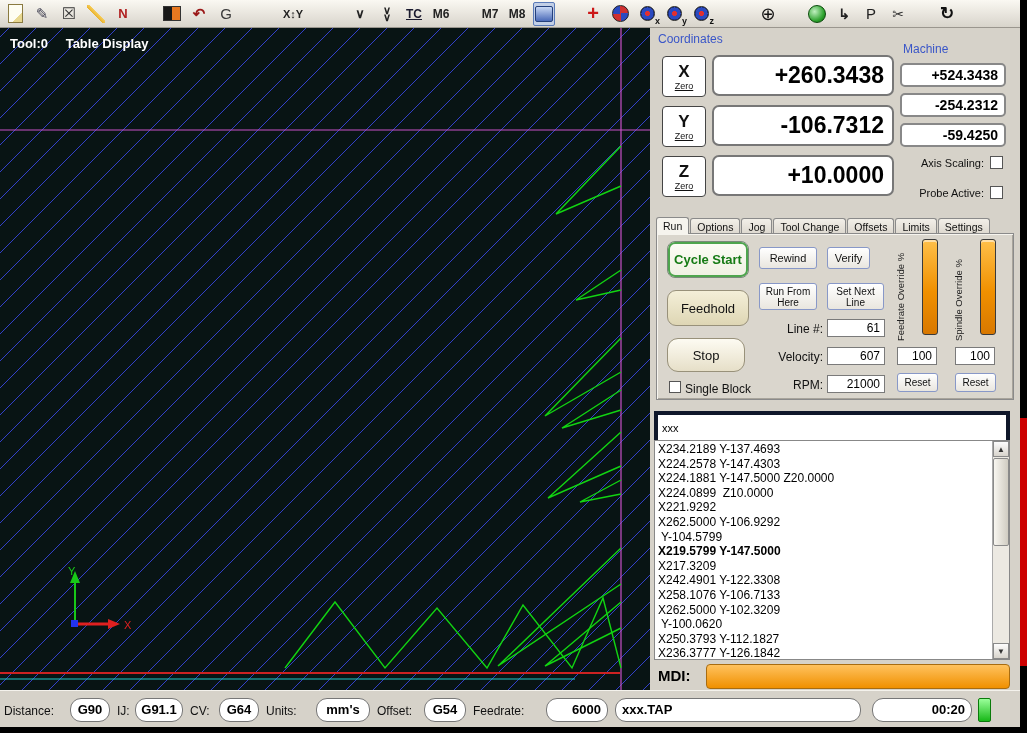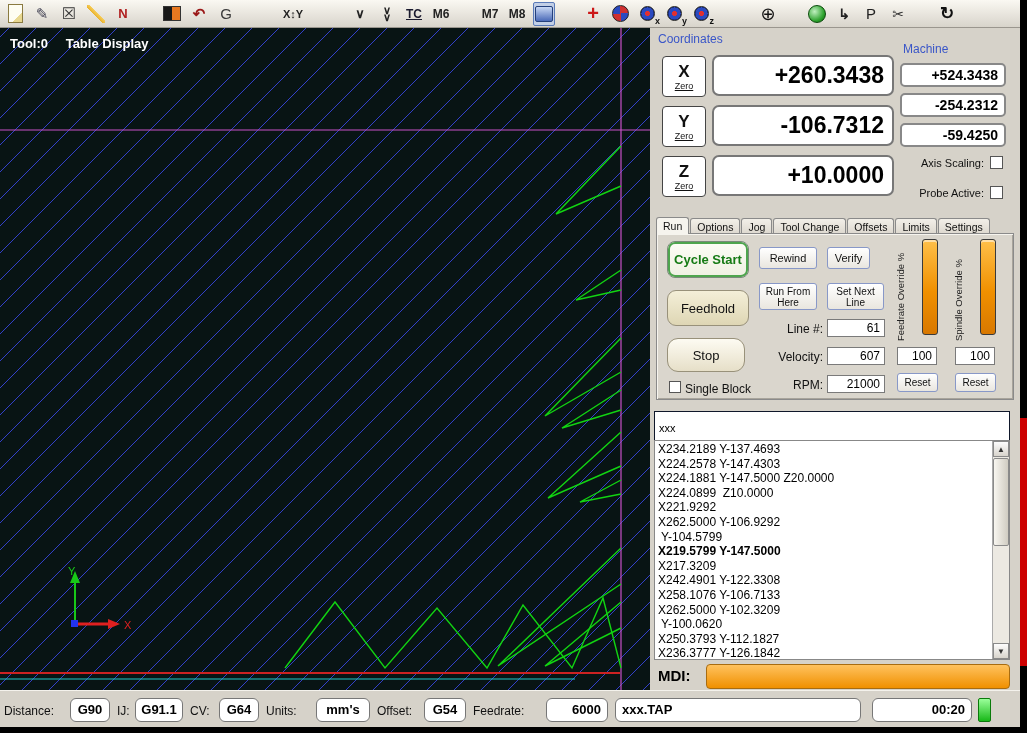--- a/index.html
+++ b/index.html
@@ -49,36 +49,36 @@
 .btn.feedhold{left:10px;top:56px;width:82px;height:36px;font-size:13px;background:linear-gradient(#f4efd8,#ded6b4);border:1px solid #98917a;border-radius:9px}
 .btn.stop{left:10px;top:104px;width:78px;height:34px;font-size:13px;background:linear-gradient(#fdfbf2,#e6dfc8);border:1px solid #98917a;border-radius:11px}
 .btn.two{line-height:11px;font-size:10px;padding:0 2px}
 .fld{position:absolute;background:#fff;border:1px solid #7a7a7a;font-size:12px;text-align:right;padding-right:4px;font-family:inherit;color:#000}
 .rlabel{font-size:12px;color:#111;text-align:right}
 .sbchk{background:#fff;border:1px solid #555}
 .sblabel{font-size:12px;color:#111}
 .vlabel{writing-mode:vertical-rl;transform:rotate(180deg);font-size:9.5px;line-height:11px;color:#222}
 .vslider{background:linear-gradient(#ffc04a 0%,#f09000 55%,#d87800 100%);border:1px solid #3a3a3a;border-radius:3px;box-shadow:inset 0 2px 0 #ffe0a8}
 .btn.reset{font-size:10px}
-.filter{position:absolute;left:4px;top:383px;width:356px;height:34px;background:#fff;border:1px solid #0f172a;font-size:11px;padding:0 4px;font-family:inherit}
+.filter{position:absolute;left:4px;top:383px;width:356px;height:34px;background:#fff;border:4px solid #0f172a;font-size:11px;padding:0 4px;font-family:inherit}
 .glist{position:absolute;left:4px;top:412px;width:356px;height:220px;background:#fff;border:1px solid #888;display:flex}
 .glines{flex:1;overflow:hidden;padding:1px 12px 0 3px}
 .gline{font-size:12px;line-height:14.6px;color:#000;white-space:pre}
 .gline.hl{font-weight:bold}
 .gsb{width:17px;background:#ece9e2;border-left:1px solid #aaa;position:relative}
 .sb-btn{position:absolute;left:0;top:0;width:16px;height:16px;background:linear-gradient(#fdfdfd,#d8d4cc);border:1px solid #8a8a8a;font-size:8px;display:flex;align-items:center;justify-content:center;color:#333}
 .sb-btn.down{top:auto;bottom:0}
 .sb-thumb{position:absolute;left:0;top:17px;width:16px;height:88px;background:linear-gradient(90deg,#f8f6f0,#d0ccc2);border:1px solid #8a8a8a;border-radius:2px}
 .mdi-label{position:absolute;left:8px;top:639px;font-size:15px;font-weight:bold;color:#000}
 .mdi-input{position:absolute;left:56px;top:636px;width:304px;height:25px;background:linear-gradient(#ffc25e,#f09000);border:1px solid #a86c10;border-radius:4px;font-family:inherit;font-size:13px;padding:0 6px}
 
 
 .statusbar{position:absolute;left:0;top:690px;width:1020px;height:37px;background:#d6d2c9;border-top:1px solid #f4f2ec}
 .sb-label{position:absolute;top:13px;font-size:12px;color:#111}
-.sb-box{position:absolute;top:7px;height:24px;line-height:22px;background:#fff;border:1px solid #777;border-radius:6px;font-size:13px;font-weight:bold;color:#000;text-align:center}
+.sb-box{position:absolute;top:7px;height:24px;line-height:22px;background:#fff;border:1px solid #777;border-radius:11px;font-size:13px;font-weight:bold;color:#000;text-align:center}
 .sb-box.file{text-align:left;padding-left:6px}
 .sb-box.rt{text-align:right;padding-right:6px}
 .sb-led{position:absolute;left:978px;top:7px;width:13px;height:24px;background:linear-gradient(#9aff9a,#18b818);border:1px solid #0a7a0a;border-radius:2px}
 .right-strip{position:absolute;left:1020px;top:0;width:7px;height:733px;background:#000}
 .right-strip .red{position:absolute;left:0;top:418px;width:7px;height:248px;background:#cc0000}
 </style>
 </head>
 <body>
 
 <div class="app">

